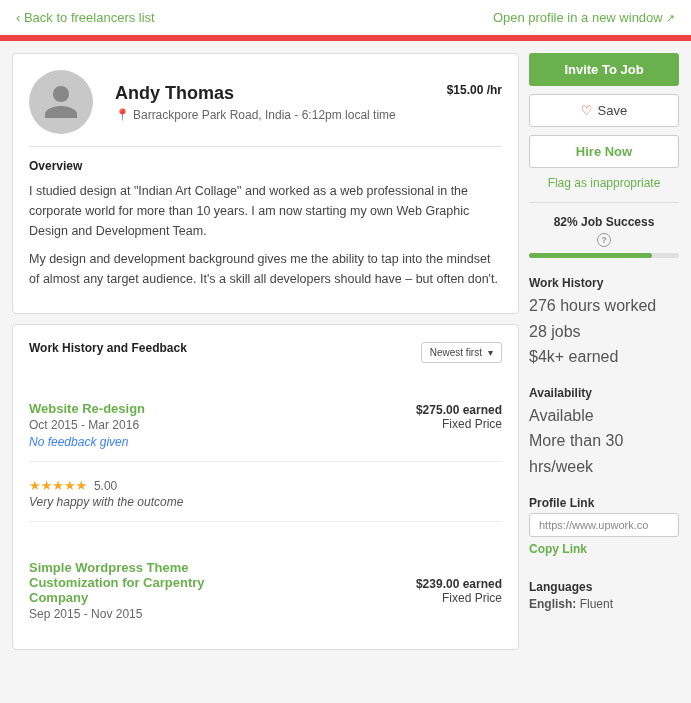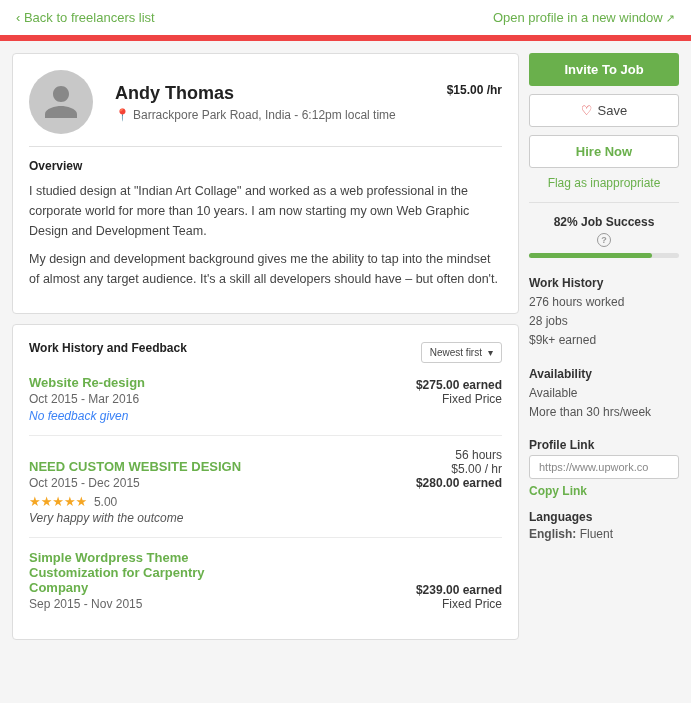--- a/index.html
+++ b/index.html
@@ -46,21 +46,21 @@
       border: 1px solid #ccc; border-radius: 3px; padding: 4px 8px; font-size: 12px;
       color: #444; background: #fff; cursor: pointer; display: flex; align-items: center; gap: 6px;
     }
     .dropdown-select span { font-size: 10px; }
 
     .job-item { padding: 12px 0; border-bottom: 1px solid #ebebeb; }
     .job-item:last-child { border-bottom: none; }
     .job-title { color: #6ab04c; font-size: 13px; font-weight: bold; cursor: pointer; text-decoration: none; }
     .job-dates { color: #666; font-size: 12px; margin-top: 2px; }
     .job-feedback { color: #3b82f6; font-size: 12px; margin-top: 3px; font-style: italic; }
-    .job-header { display: flex; justify-content: space-between; align-items: flex-end; }
+    .job-header { display: flex; justify-content: space-between; align-items: center; margin-top: 26px; }
     .job-earnings { text-align: right; font-size: 12px; color: #444; }
     .job-earnings-main { color: #333; font-weight: bold; }
     .stars { color: #f5a623; font-size: 13px; display: inline-block; }
     .rating-val { font-size: 12px; color: #666; margin-left: 3px; }
     .job-happy { color: #555; font-size: 12px; font-style: italic; margin-top: 2px; }
 
     .right-col { width: 150px; flex-shrink: 0; margin-left: 10px; display: flex; flex-direction: column; gap: 8px; }
 
     .btn-invite {
       width: 100%; padding: 9px; background: #6ab04c; color: #fff;
@@ -89,30 +89,30 @@
     .info-icon {
       width: 14px; height: 14px; border-radius: 50%; border: 1px solid #999;
       display: inline-flex; align-items: center; justify-content: center;
       font-size: 9px; color: #999; cursor: pointer;
     }
     .progress-bar { height: 5px; background: #e0e0e0; border-radius: 3px; margin: 6px 0 2px; }
     .progress-fill { height: 100%; background: #6ab04c; border-radius: 3px; }
 
     .stat-section { margin-top: 8px; }
     .stat-title { font-size: 12px; font-weight: bold; color: #333; margin-bottom: 3px; }
-    .stat-val { font-size: 12px; color: #555; line-height: 1.6; }
+    .stat-val { font-size: 16px; color: #555; line-height: 1.6; }
 
     .profile-link-box {
       border: 1px solid #ccc; border-radius: 3px; padding: 5px 9px;
       font-size: 11px; color: #888; overflow: hidden; text-overflow: ellipsis;
       white-space: nowrap; background: #fff; margin-bottom: 4px;
     }
     .copy-link { color: #6ab04c; font-size: 12px; cursor: pointer; text-decoration: none; font-weight: bold; }
 
-    .lang-section { margin-top: 4px; }
+    .lang-section { margin-top: 16px; }
     .lang-label { font-size: 12px; font-weight: bold; color: #333; margin-bottom: 3px; }
     .lang-val { font-size: 12px; color: #555; }
     .lang-val span { font-weight: normal; }
 
     .heart-icon { color: #d44; font-size: 13px; }
   </style>
 </head>
 <body>
 
 <div class="top-nav">
@@ -165,31 +165,20 @@
           </div>
           <div class="job-earnings">
             <div class="job-earnings-main">$275.00 earned</div>
             <div>Fixed Price</div>
           </div>
         </div>
         <div class="job-feedback">No feedback given</div>
       </div>
 
       <div class="job-item">
-        <div class="job-header">
-          <div>
-            <a class="job-title" href="#">NEED CUSTOM WEBSITE DESIGN</a>
-            <div class="job-dates">Oct 2015 - Dec 2015</div>
-          </div>
-          <div class="job-earnings">
-            <div>56 hours</div>
-            <div>$5.00 / hr</div>
-            <div class="job-earnings-main">$280.00 earned</div>
-          </div>
-        </div>
         <div style="margin-top:4px;">
           <span class="stars">★★★★★</span>
           <span class="rating-val">5.00</span>
         </div>
         <div class="job-happy">Very happy with the outcome</div>
       </div>
 
       <div class="job-item">
         <div class="job-header">
           <div style="max-width:230px;">
@@ -227,21 +216,21 @@
       </div>
       <div class="progress-bar">
         <div class="progress-fill" style="width:82%"></div>
       </div>
     </div>
 
     <div class="stat-section">
       <div class="stat-title">Work History</div>
       <div class="stat-val">276 hours worked</div>
       <div class="stat-val">28 jobs</div>
-      <div class="stat-val">$9k+ earned</div>
+      <div class="stat-val">$4k+ earned</div>
     </div>
 
     <div class="stat-section">
       <div class="stat-title">Availability</div>
       <div class="stat-val">Available</div>
       <div class="stat-val">More than 30 hrs/week</div>
     </div>
 
     <div class="stat-section">
       <div class="stat-title">Profile Link</div>

